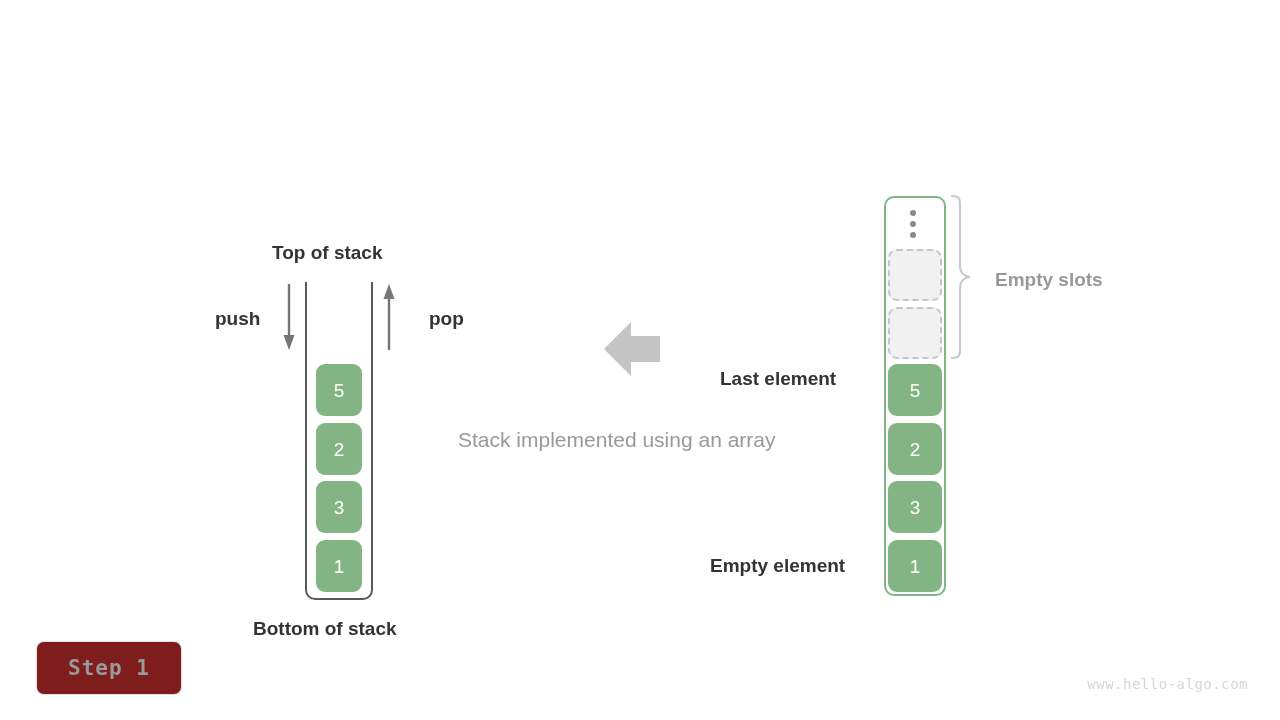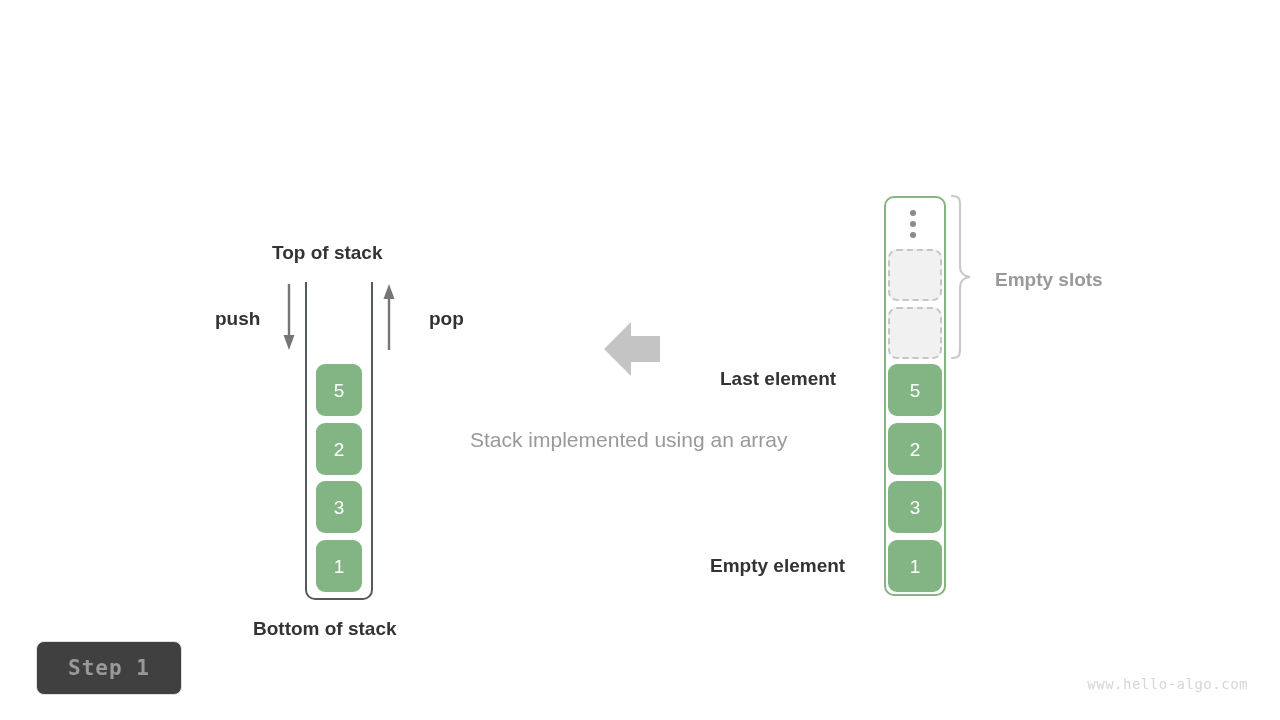--- a/index.html
+++ b/index.html
@@ -39,21 +39,20 @@
     white-space: nowrap;
     line-height: 1;
   }
   .caption {
     position: absolute;
     color: #999999;
     font-weight: normal;
     font-size: 21px;
     white-space: nowrap;
     line-height: 1;
-    margin-left: 12px;
   }
 
   
   #left-stack-group { position: absolute; left: 0; top: 0; }
 
   .stack-walls {
     position: absolute;
     left: 305px;
     top: 282px;
     width: 68px;
@@ -150,21 +149,21 @@
 
   
   .step-badge {
     position: absolute;
     left: 36px;
     top: 641px;
     width: 144px;
     height: 52px;
     border: 1px solid #e0e0e0;
     border-radius: 8px;
-    background: #404040;
+    background: #7f1d1d;
     display: flex;
     align-items: center;
     justify-content: center;
     color: #999999;
     font-family: "DejaVu Sans Mono", monospace;
     font-size: 21px;
     font-weight: bold;
     letter-spacing: 1px;
   }
 

